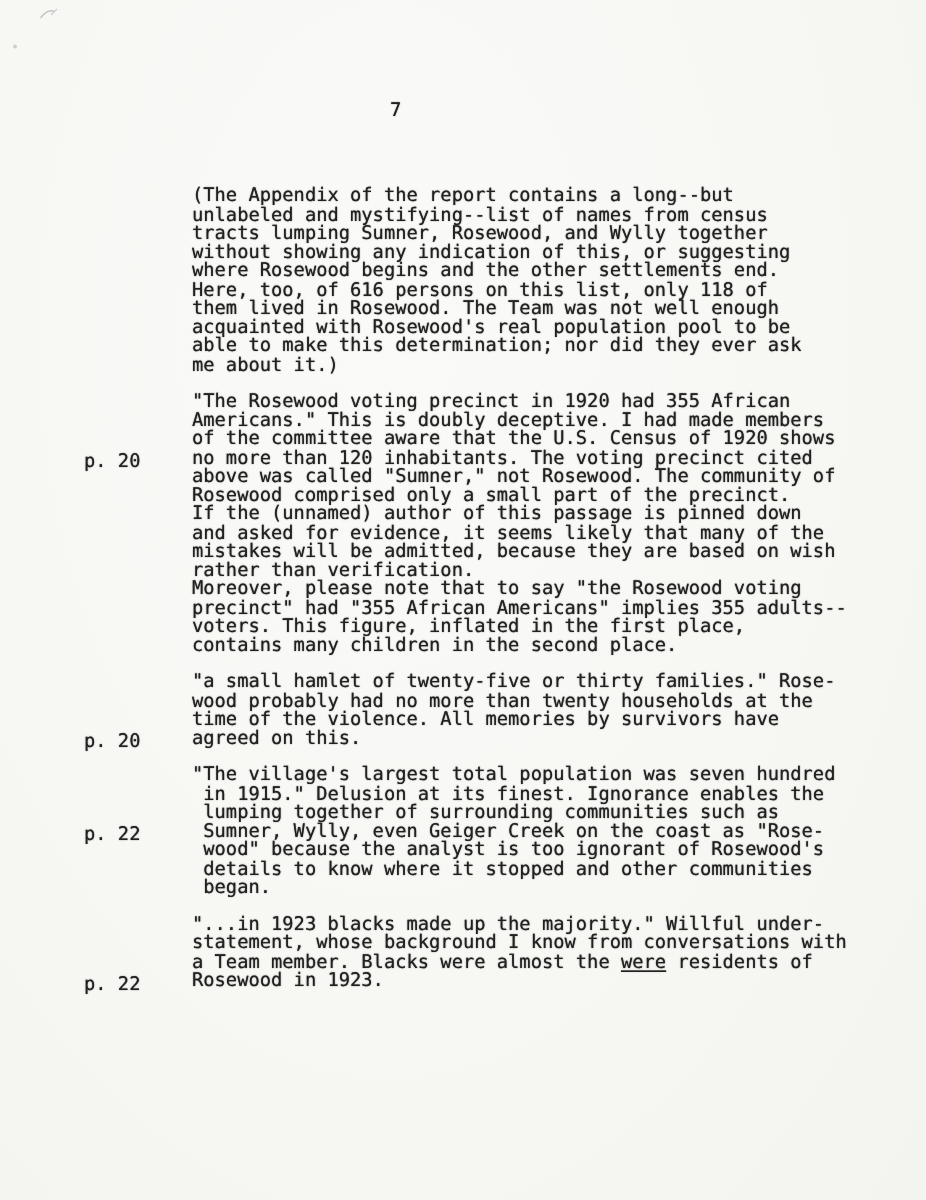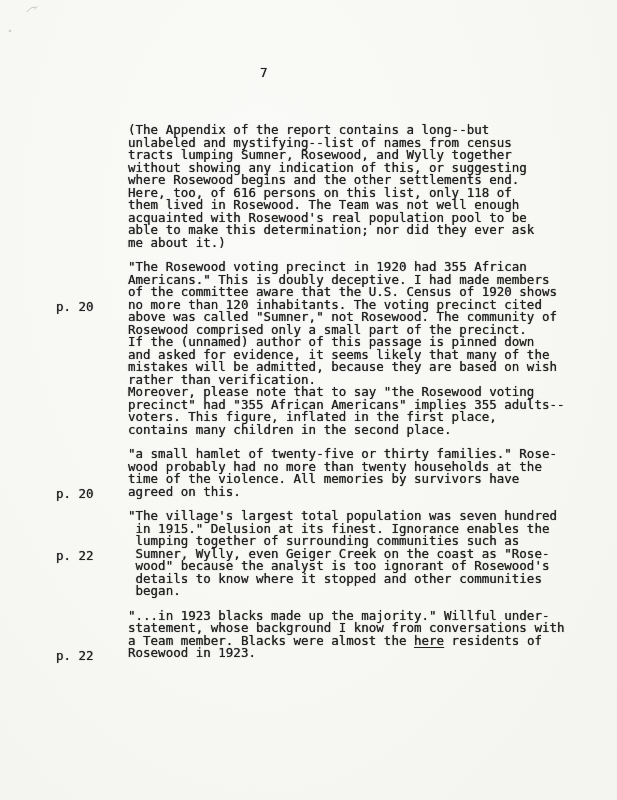--- a/index.html
+++ b/index.html
@@ -127,18 +127,18 @@
  Sumner, Wylly, even Geiger Creek on the coast as "Rose-
  wood" because the analyst is too ignorant of Rosewood's
  details to know where it stopped and other communities
  began.</div>
     </div>
 
     <div class="entry">
       <span class="entry-label">p. 22</span>
       <div class="entry-text"><span>"...in 1923 blacks made up the majority." Willful under-
 statement, whose background I know from conversations with
-a Team member. Blacks were almost the </span><span class="underlined">here</span><span> residents of
+a Team member. Blacks were almost the </span><span class="underlined">were</span><span> residents of
 Rosewood in 1923.</span></div>
     </div>
 
   </div>
 </div>
 
 </body></html>

